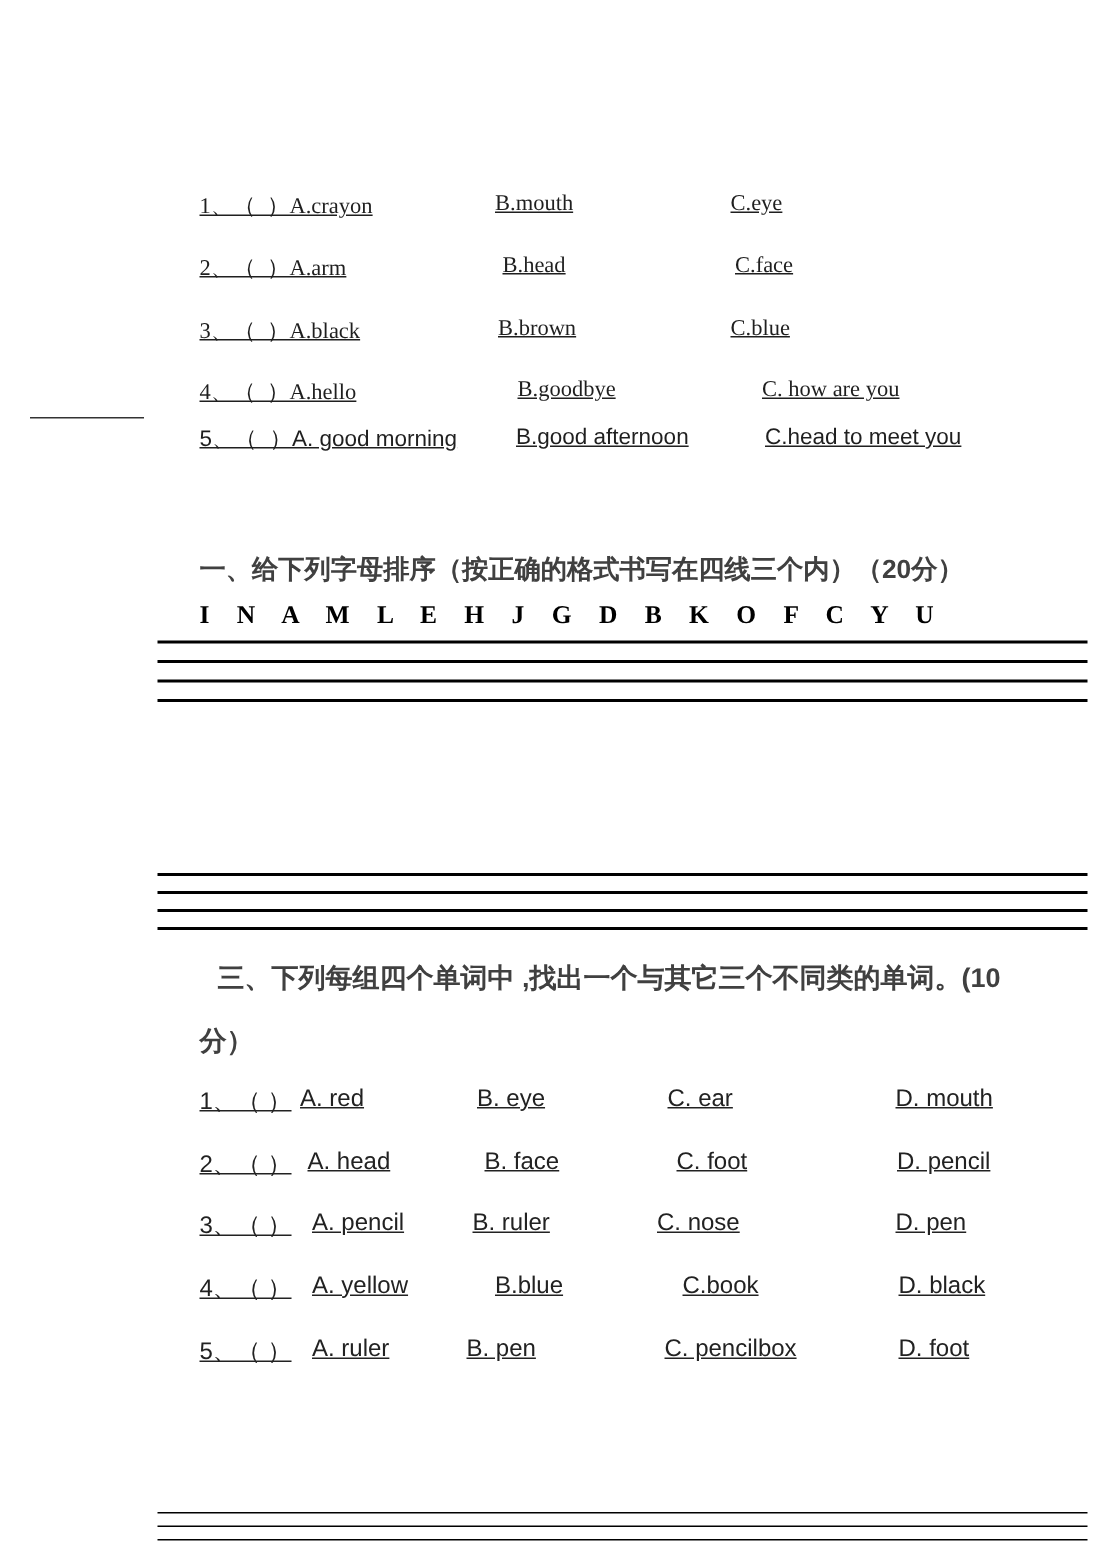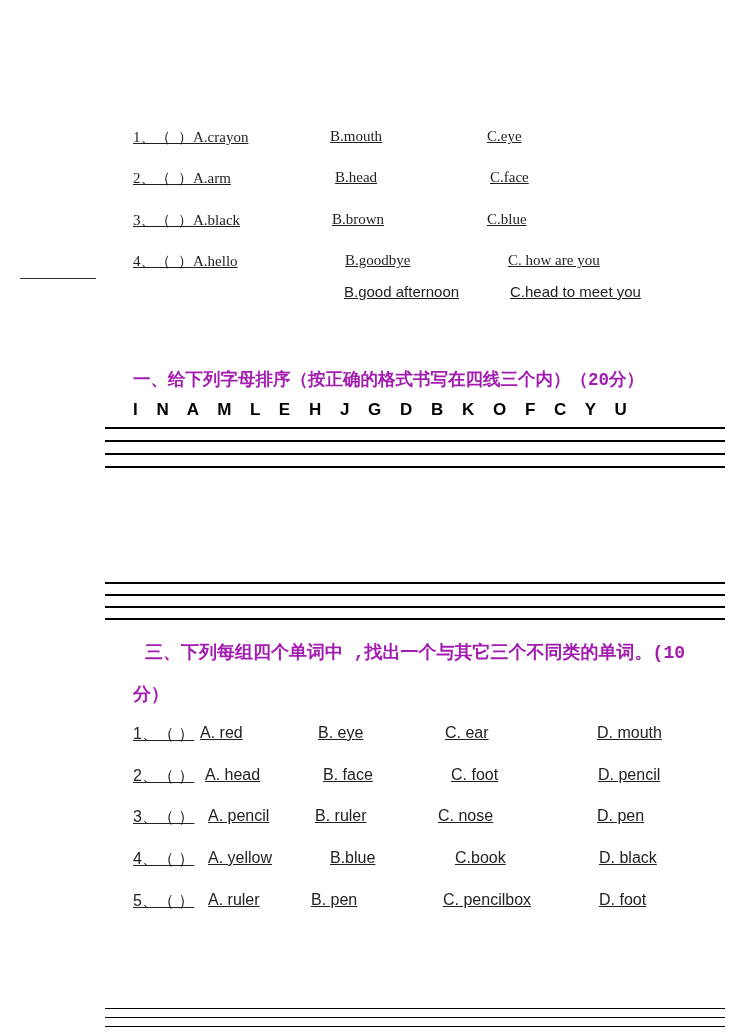--- a/index.html
+++ b/index.html
@@ -24,36 +24,36 @@
     left: 105px; width: 620px;
     text-align: center;
     font-family: "Liberation Sans", sans-serif;
     font-weight: bold;
     font-size: 23px;
     color: #000;
   }
   .heading {
     position: absolute;
     left: 133px;
-    font-family: Liberation Mono, monospace;
+    font-family: Liberation Sans, sans-serif;
     font-weight: bold;
     font-size: 17.5px;
-    color: #a21caf;
+    color: #404040;
     white-space: pre;
   }
   .letters {
     position: absolute;
     left: 133px;
     font-family: "Liberation Sans", sans-serif;
     font-weight: bold;
     font-size: 17px;
     color: #000;
     white-space: pre;
   }
-  .letters.upper { word-spacing: 14px; }
+  .letters.upper { word-spacing: 14px; font-family: Liberation Serif, serif; }
   .letters.lower { word-spacing: 13px; }
 
   .wline {
     position: absolute;
     left: 105px;
     width: 620px;
     height: 0;
     border-top: 2px solid #000;
   }
   .wline.thin { border-top-width: 1.6px; }
@@ -87,20 +87,21 @@
     <span class="opt" style="left:0px">3、（  ）A.black</span>
     <span class="opt" style="left:199px">B.brown</span>
     <span class="opt" style="left:354px">C.blue</span>
   </div>
   <div class="row listening" style="top:252px; left:133px;">
     <span class="opt" style="left:0px">4、（  ）A.hello</span>
     <span class="opt" style="left:212px">B.goodbye</span>
     <span class="opt" style="left:375px">C. how are you</span>
   </div>
   <div class="row listening sans" style="top:283px; left:133px;">
+    <span class="opt" style="left:0px">5、（  ）A. good morning</span>
     <span class="opt" style="left:211px">B.good afternoon</span>
     <span class="opt" style="left:377px">C.head to meet you</span>
   </div>
 
   <div class="shortline"></div>
 
 
   <div class="heading" style="top:367px">一、给下列字母排序（按正确的格式书写在四线三个内）（20分）</div>
   <div class="letters upper" style="top:400px">I N A M L E H J G D B K O F C Y U</div>
   <div class="wline" style="top:427px"></div>

